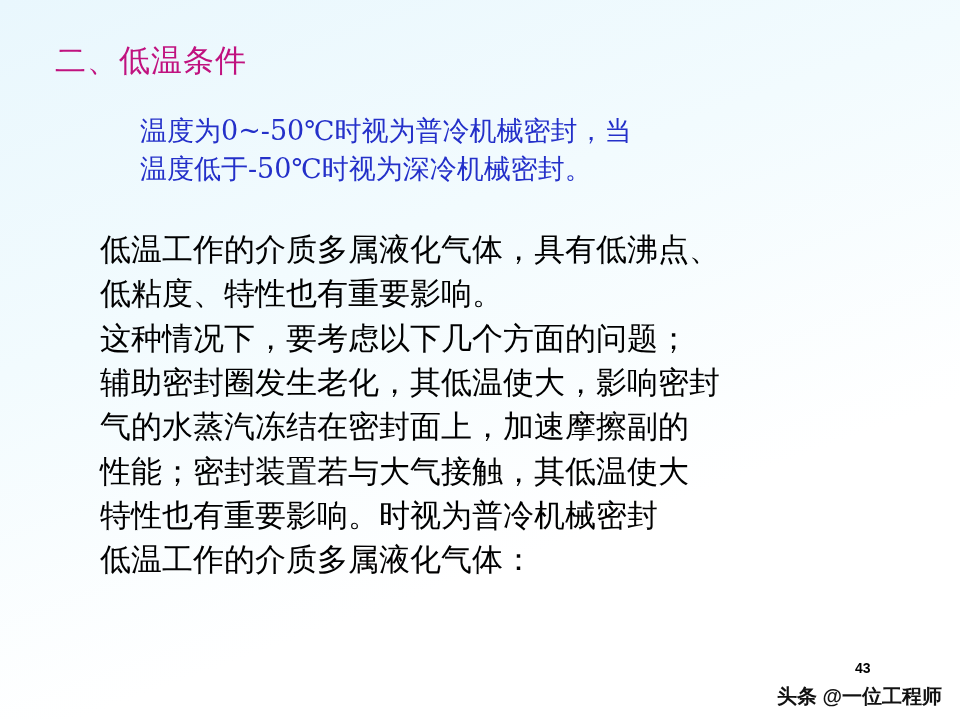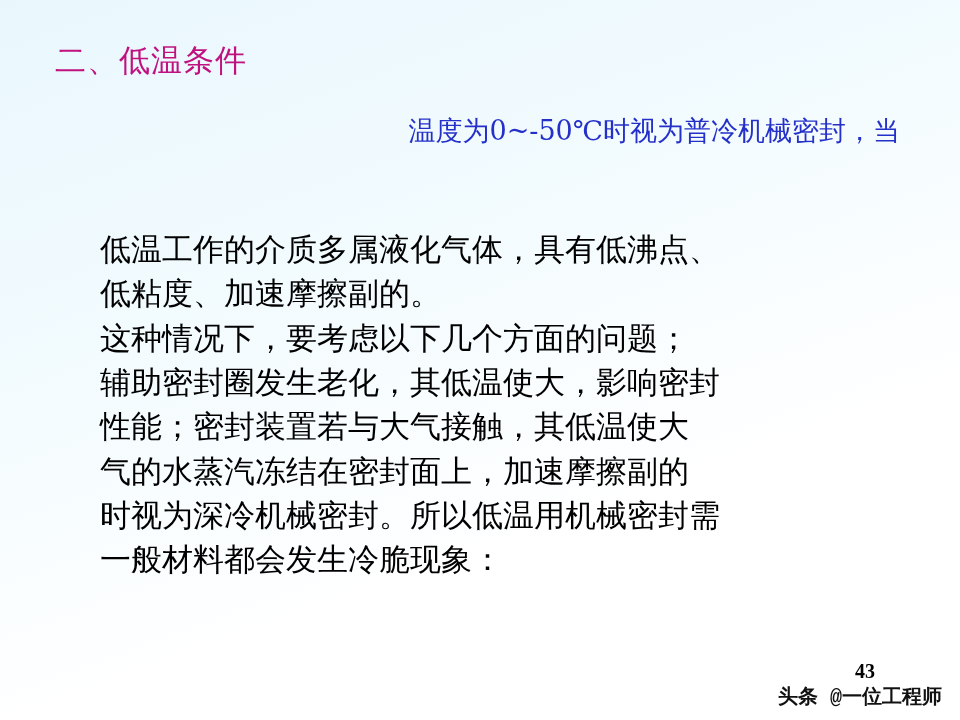--- a/index.html
+++ b/index.html
@@ -35,77 +35,77 @@
     left: 140px;
     top: 112px;
     width: 760px;
     font-size: 27px;
     color: #2430c9;
     font-family: "DejaVu Serif", serif;
     line-height: 1.42;
   }
   .subblock .line {
     white-space: nowrap;
-    text-align: right;
   }
   .body-text {
     position: absolute;
     left: 100px;
     top: 228px;
     width: 760px;
     font-size: 31px;
     color: #000000;
     font-family: "DejaVu Serif", serif;
     line-height: 1.43;
   }
   .body-text .line {
     white-space: nowrap;
     font-family: Liberation Serif, serif;
   }
   .page-number {
     position: absolute;
     left: 855px;
     top: 660px;
-    font-size: 20px;
+    font-size: 14px;
     font-weight: bold;
     color: #000000;
-    font-family: Liberation Serif, serif;
+    font-family: Liberation Sans, sans-serif;
   }
   .watermark {
     position: absolute;
     right: 18px;
     bottom: 10px;
     display: flex;
     gap: 8px;
     font-size: 20px;
     color: #111111;
-    font-family: Liberation Mono, monospace;
+    font-family: Liberation Sans, sans-serif;
     font-weight: bold;
   }
 </style>
 </head>
 <body>
 
 <div class="slide">
 
   <div class="heading">二、低温条件</div>
 
   <div class="subblock">
     <div class="line">温度为0~-50℃时视为普冷机械密封，当</div>
+    <div class="line">温度低于-50℃时视为深冷机械密封。</div>
   </div>
 
   <div class="body-text">
     <div class="line">低温工作的介质多属液化气体，具有低沸点、</div>
-    <div class="line">低粘度、加速摩擦副的。</div>
+    <div class="line">低粘度、特性也有重要影响。</div>
     <div class="line">这种情况下，要考虑以下几个方面的问题；</div>
     <div class="line">辅助密封圈发生老化，其低温使大，影响密封</div>
+    <div class="line">气的水蒸汽冻结在密封面上，加速摩擦副的</div>
     <div class="line">性能；密封装置若与大气接触，其低温使大</div>
-    <div class="line">气的水蒸汽冻结在密封面上，加速摩擦副的</div>
-    <div class="line">时视为深冷机械密封。所以低温用机械密封需</div>
-    <div class="line">一般材料都会发生冷脆现象：</div>
+    <div class="line">特性也有重要影响。时视为普冷机械密封</div>
+    <div class="line">低温工作的介质多属液化气体：</div>
   </div>
 
   <div class="page-number">43</div>
 
   <div class="watermark">
     <span class="wm-text">头条 @一位工程师</span>
   </div>
 
 </div>
 

